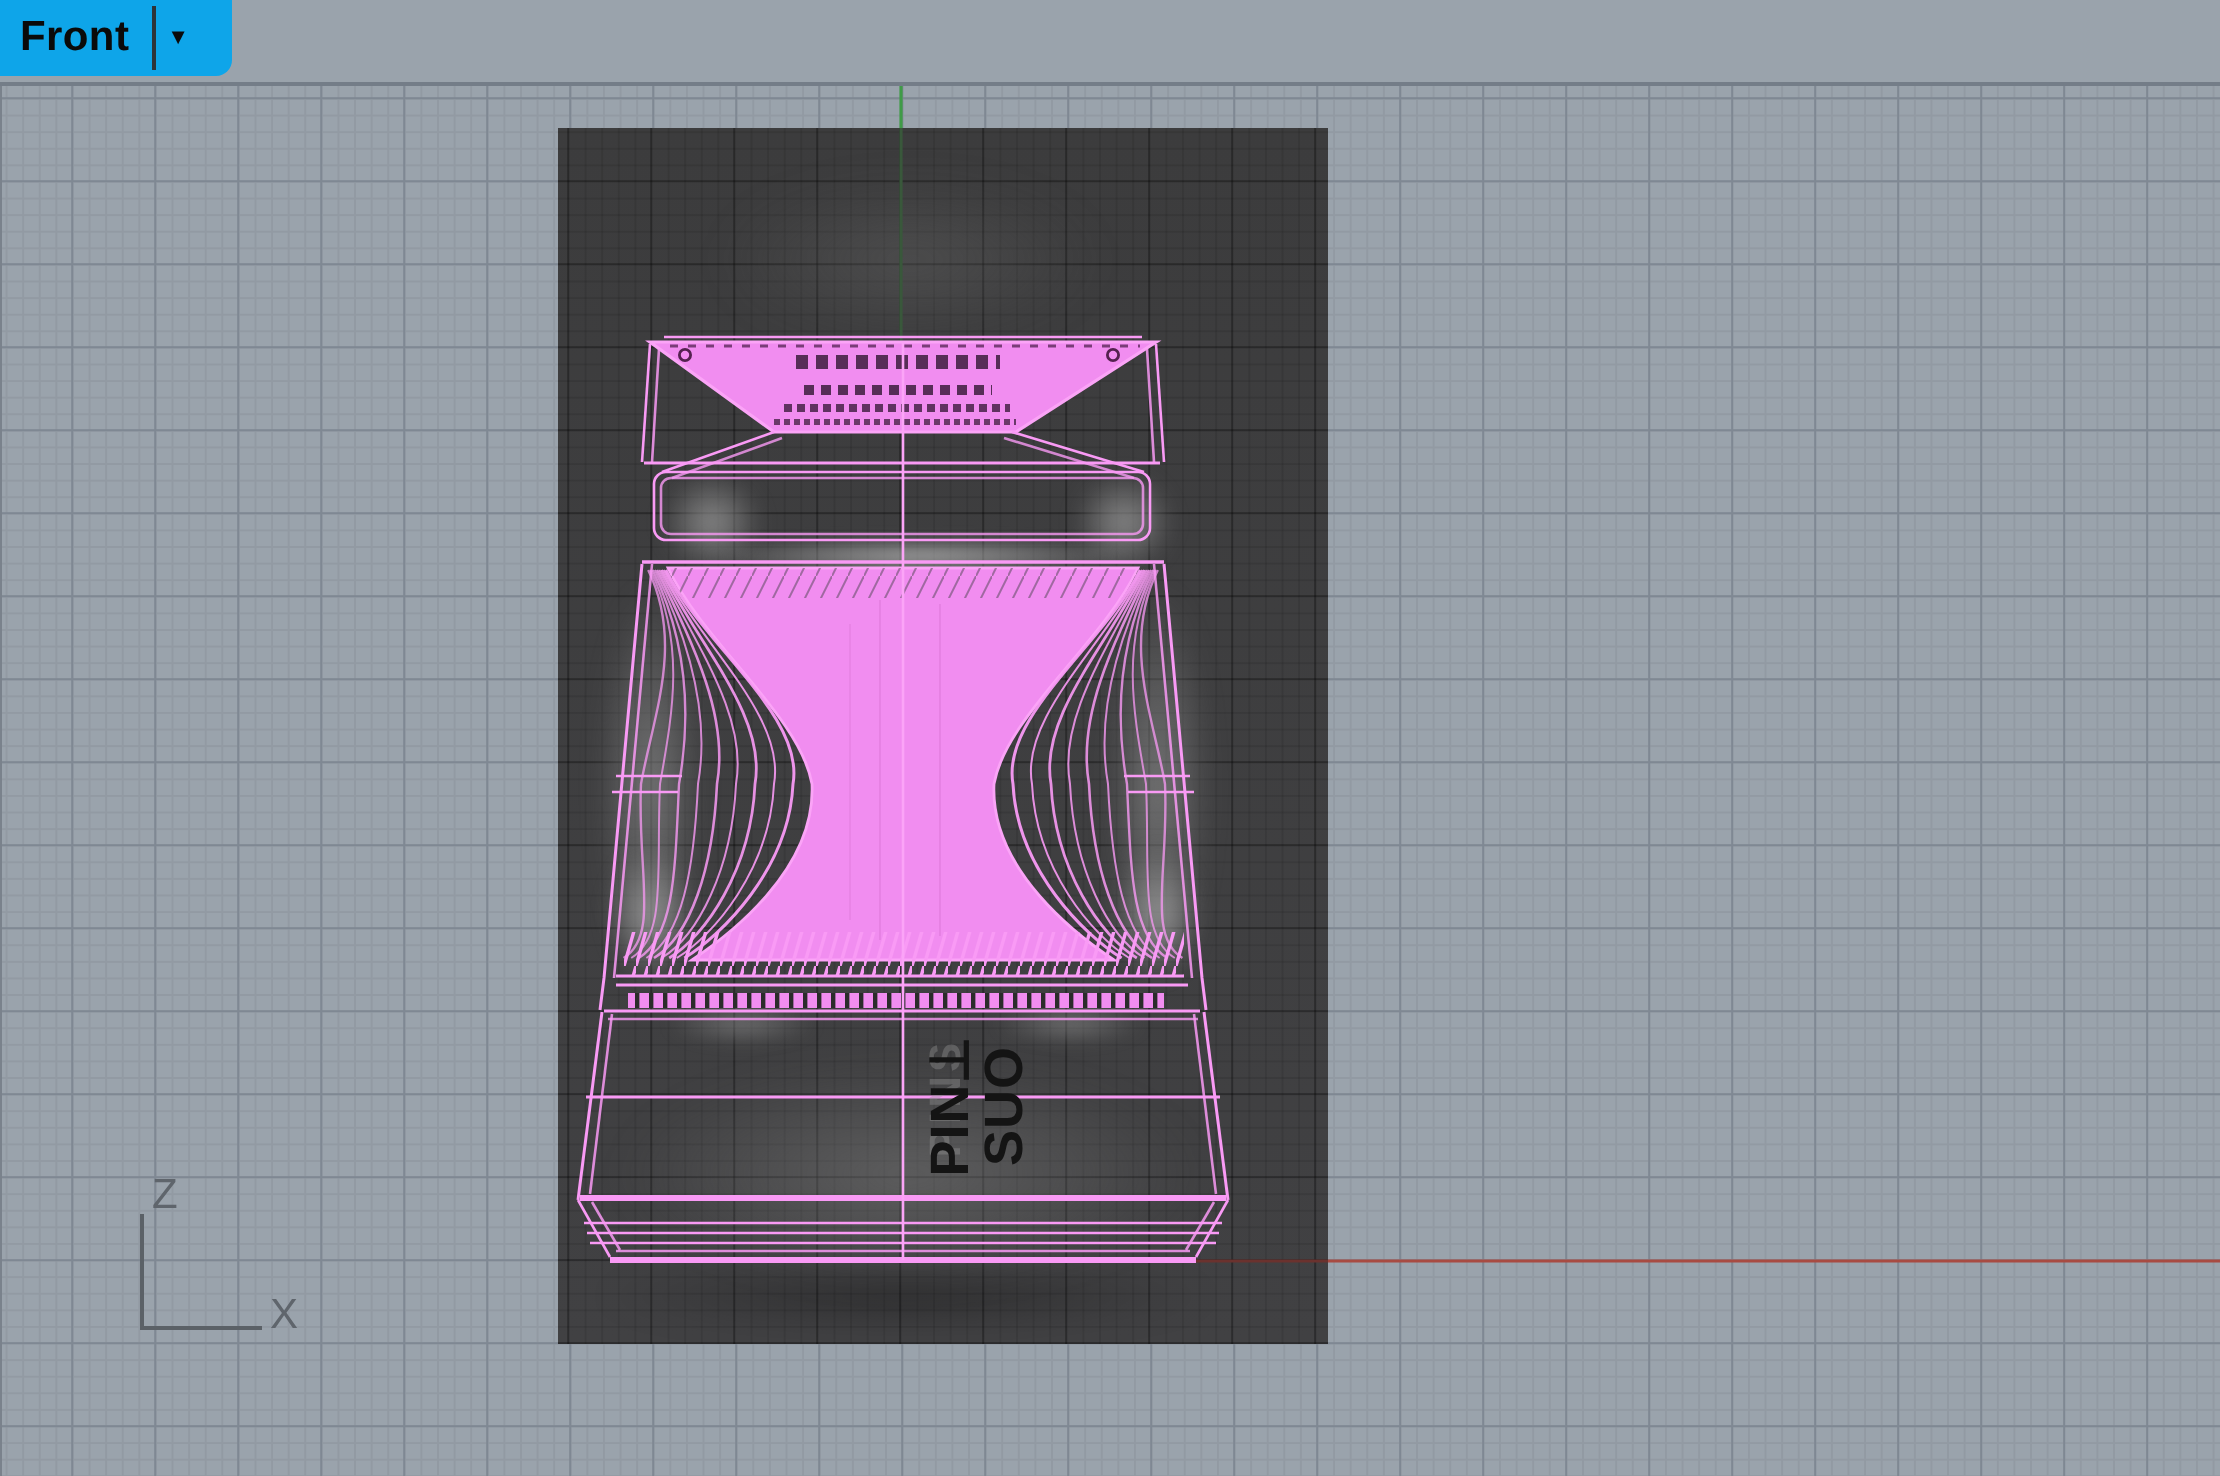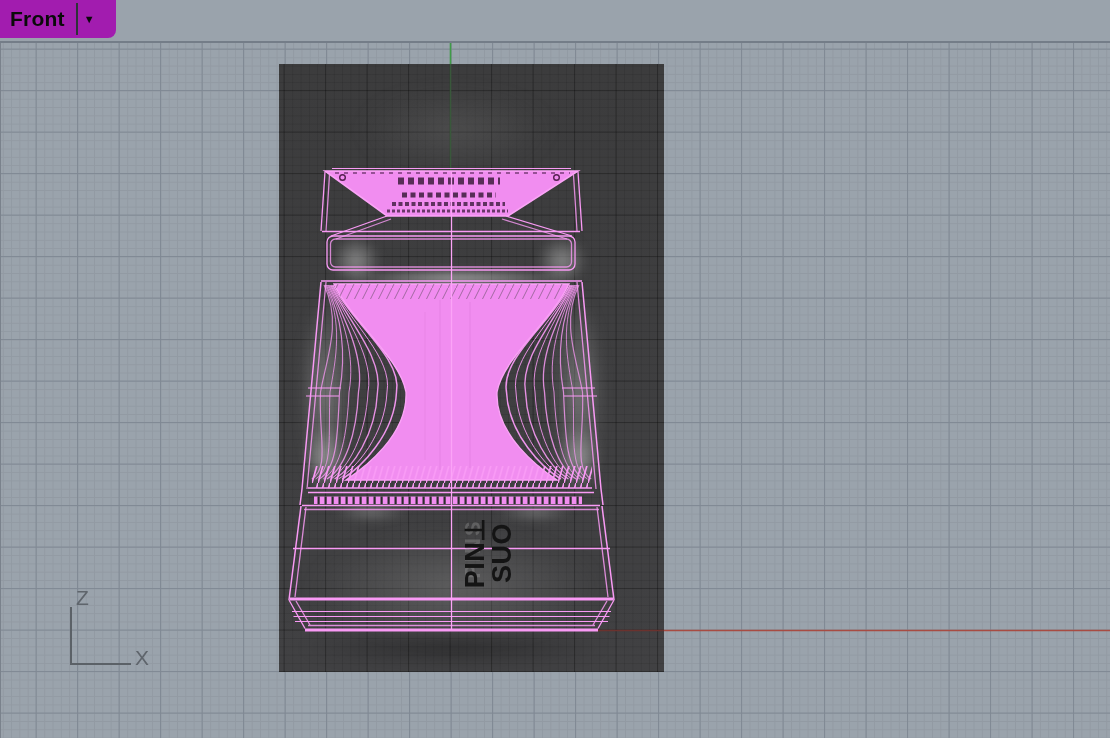--- a/index.html
+++ b/index.html
@@ -9,21 +9,21 @@
     font-family:"Liberation Sans", sans-serif;
   }
   
   .top-strip{
     position:absolute;left:0;top:0;width:1110px;height:41px;
     background:#9aa3ac;border-bottom:2px solid #747d88;
     z-index:40;
   }
   .front-tab{
     position:absolute;left:0;top:0;width:116px;height:38px;
-    background:#a21caf;border-bottom-right-radius:8px;
+    background:#0ea5e9;border-bottom-right-radius:8px;
     display:flex;align-items:center;z-index:41;cursor:default;
   }
   .front-tab .label{
     font-size:21px;font-weight:bold;color:#0a0a0a;padding-left:10px;
     letter-spacing:0.2px;
   }
   .front-tab .sep{
     width:2px;height:32px;background:#2e3338;margin-left:11px;
   }
   .front-tab .arrow{

